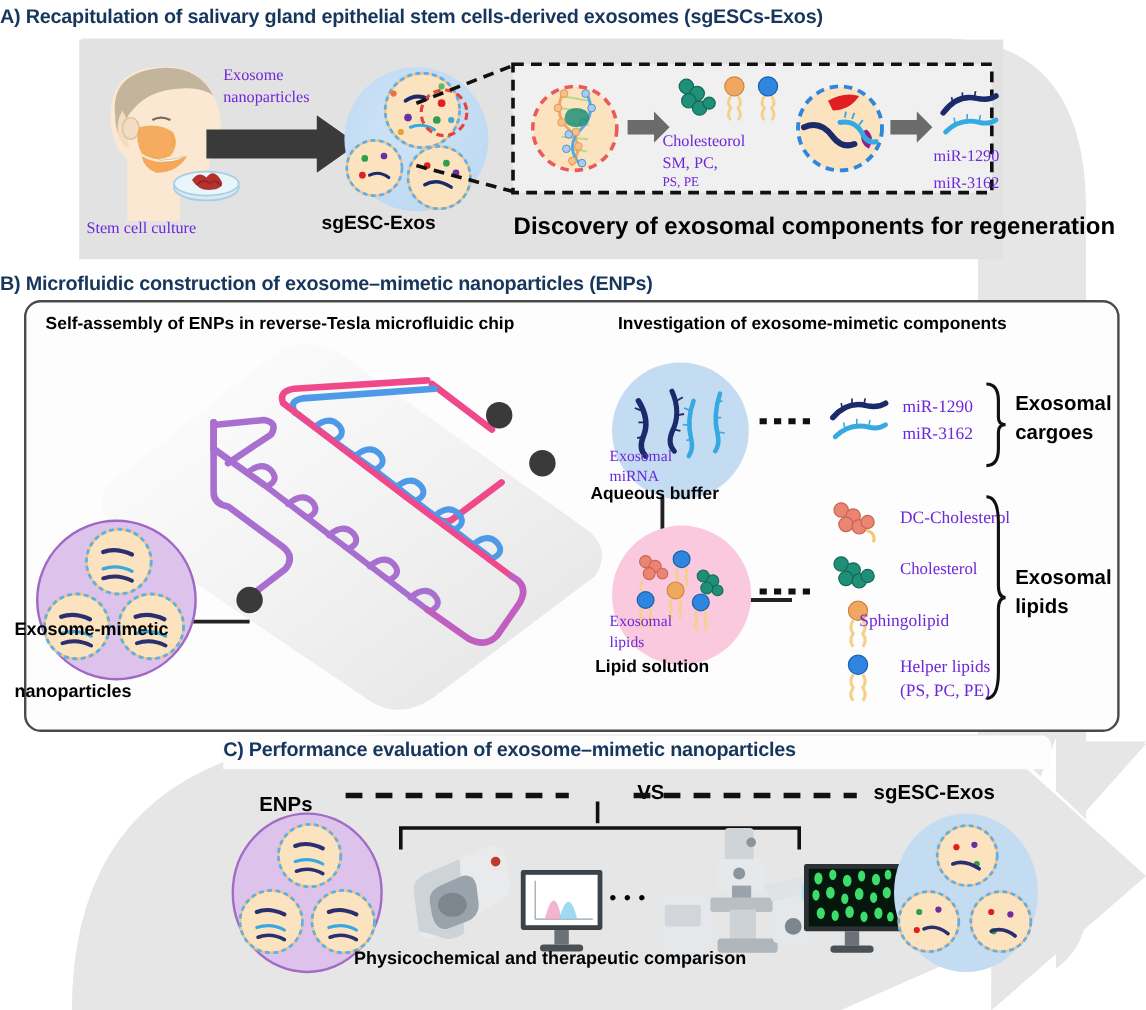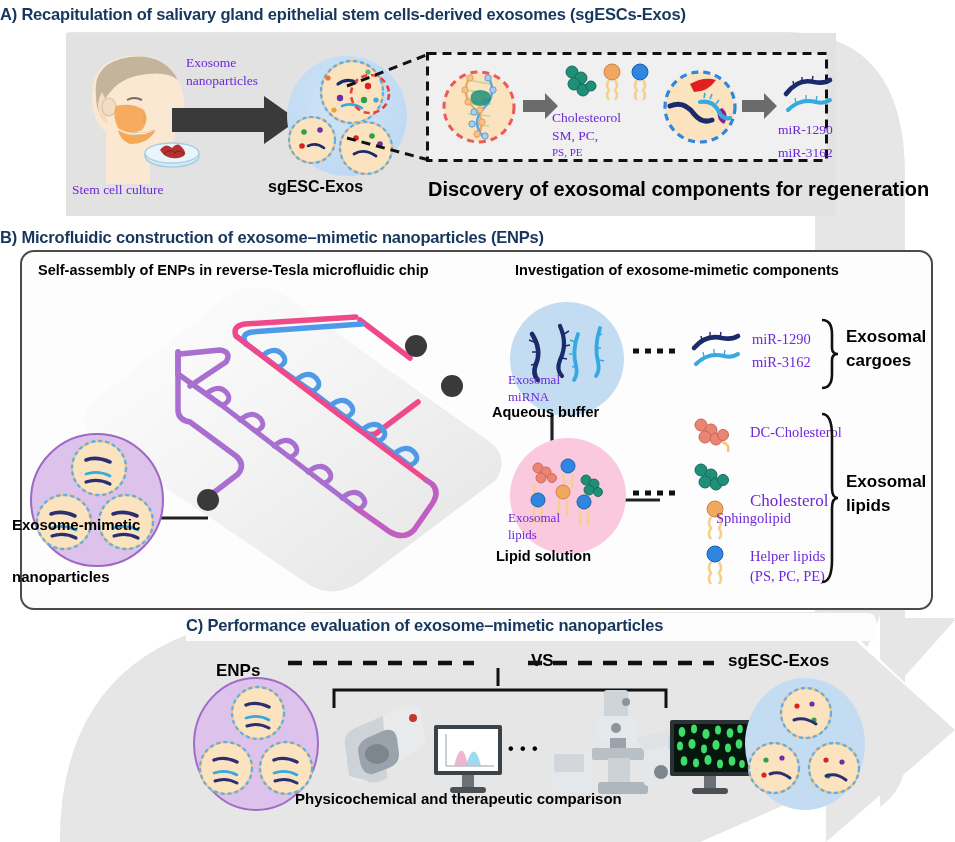--- a/index.html
+++ b/index.html
@@ -421,21 +421,21 @@
 
 <svg class="abs" style="left:692px;top:462px;" width="48" height="36" viewBox="0 0 48 36">
   <g fill="#1f8f78" stroke="#136a58" stroke-width="1">
     <circle cx="9" cy="8" r="6"></circle>
       <circle cx="19" cy="13" r="6"></circle>
       <circle cx="13" cy="20" r="6"></circle>
     <circle cx="24" cy="22" r="6"></circle>
       <circle cx="31" cy="18" r="5.5"></circle>
   </g>
 </svg>
-<div class="abs lbl" style="left:750px;top:467px;font-size:17px;margin-top:24px;">Cholesterol</div>
+<div class="abs lbl" style="left:750px;top:467px;font-size:14px;">Cholesterol</div>
 
 <svg class="abs" style="left:700px;top:500px;" width="30" height="42" viewBox="0 0 30 42">
   <circle cx="15" cy="9" r="8" fill="#f0a860" stroke="#cf8440" stroke-width="1"></circle>
   <path d="M11 17 q-4 6 0 11 q-4 6 0 11" stroke="#f5d08a" stroke-width="2.6" fill="none"></path>
   <path d="M19 17 q4 6 0 11 q4 6 0 11" stroke="#f5d08a" stroke-width="2.6" fill="none"></path>
 </svg>
 <div class="abs lbl" style="left:716px;top:510px;font-size:14.5px;text-align:center;">Sphingolipid</div>
 
 <svg class="abs" style="left:700px;top:545px;" width="30" height="42" viewBox="0 0 30 42">
   <circle cx="15" cy="9" r="8" fill="#2f86e0" stroke="#1c5fae" stroke-width="1"></circle>

